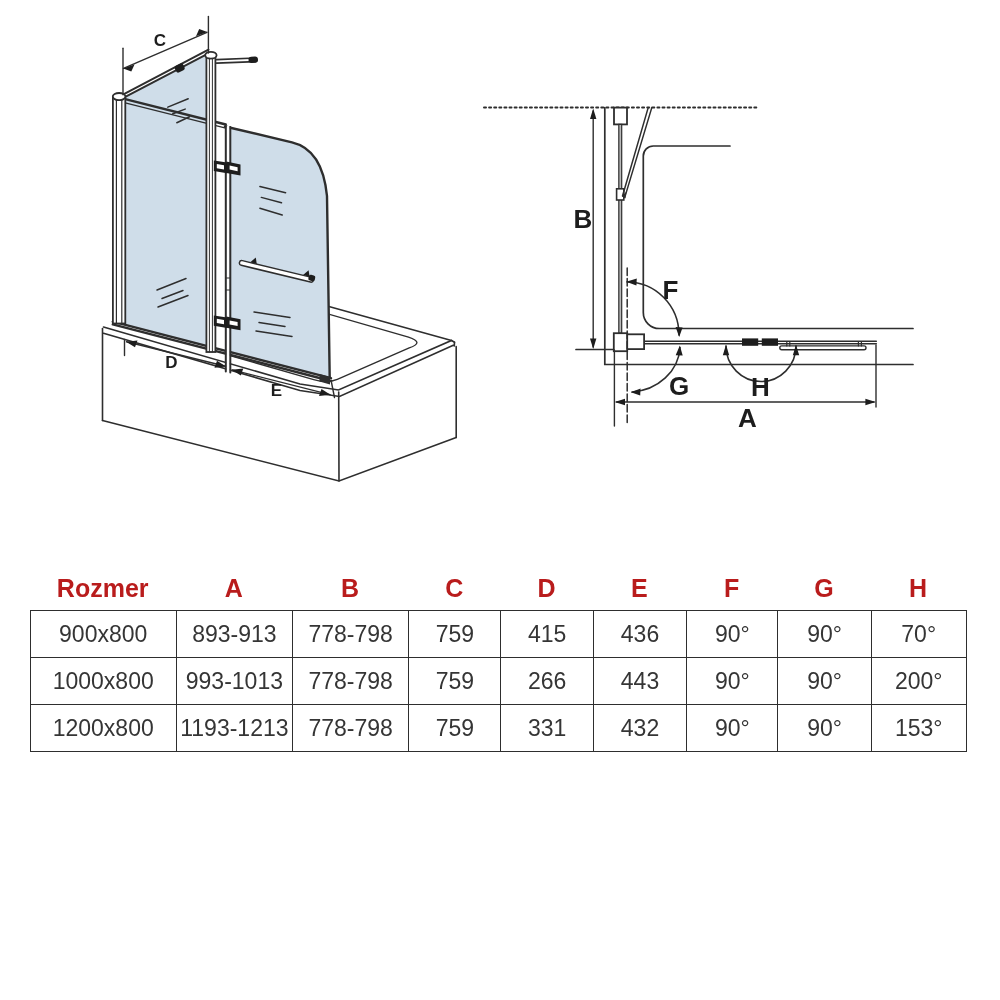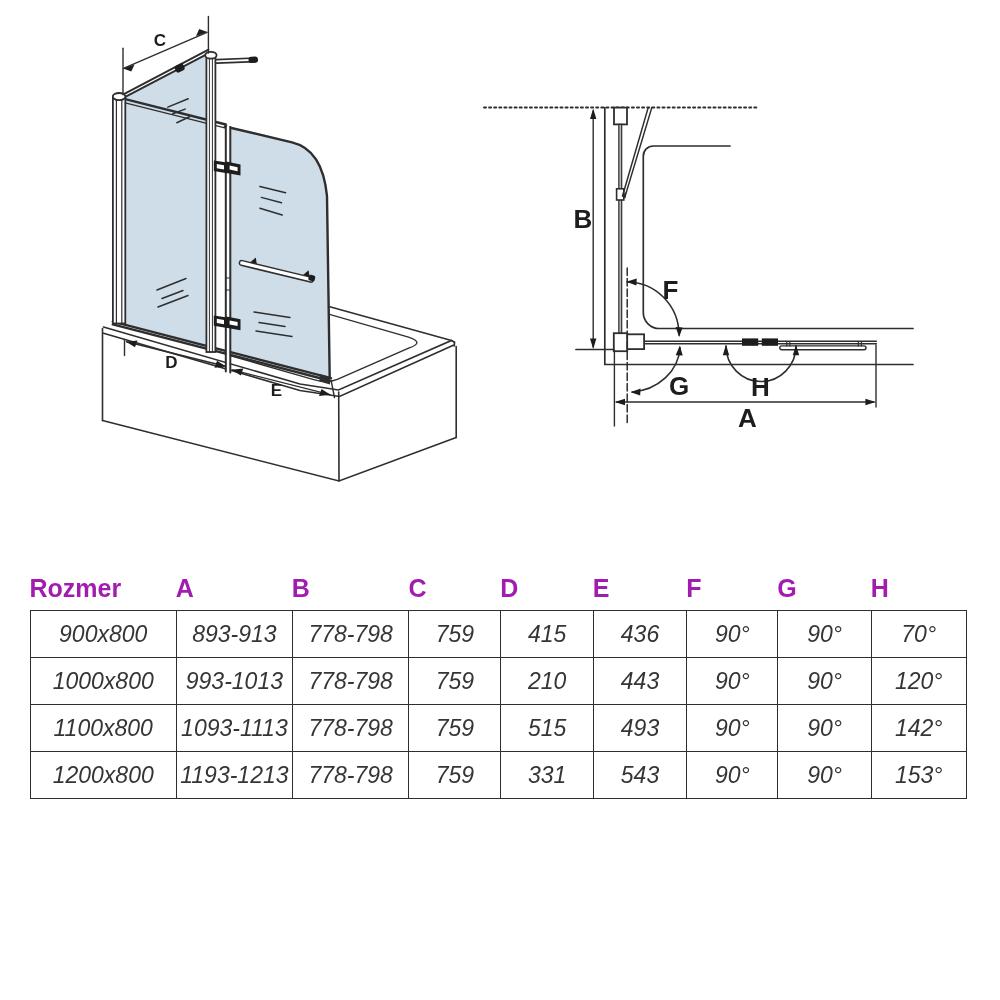--- a/index.html
+++ b/index.html
@@ -1,22 +1,22 @@
 <!DOCTYPE html>
 <html><head>
 <meta charset="utf-8">
 <style>
   html,body{margin:0;padding:0;background:#ffffff;}
   body{width:1000px;height:1000px;position:relative;font-family:"Liberation Sans",sans-serif;}
   #diag{position:absolute;left:0;top:0;}
   .hdrrow{position:absolute;left:29.5px;top:575px;width:936px;height:26px;display:flex;
-    font-weight:bold;font-size:25px;color:#a21caf;text-align:left;line-height:26px;}
+    font-weight:bold;font-size:25px;color:#b91c1c;text-align:center;line-height:26px;}
   table.dim{position:absolute;left:29.5px;top:610px;border-collapse:collapse;table-layout:fixed;
     font-size:23px;color:#353535;text-align:center;}
-  table.dim td{border:1.7px solid #2e2e2e;padding:0;height:46.1px;font-style:italic;}
+  table.dim td{border:1.7px solid #2e2e2e;padding:0;height:46.1px;}
 </style>
 </head>
 <body>
 <svg id="diag" width="1000" height="1000" viewBox="0 0 1000 1000" fill="none" stroke-linecap="round">
 <defs>
 </defs>
 
 <g stroke="#2e2e2e">
 
   <g stroke-width="1.6" fill="none">
@@ -235,42 +235,31 @@
         <td>436</td>
         <td>90°</td>
         <td>90°</td>
         <td>70°</td>
       </tr>
  <tr>
         <td>1000x800</td>
         <td>993-1013</td>
         <td>778-798</td>
         <td>759</td>
-        <td>210</td>
+        <td>266</td>
         <td>443</td>
         <td>90°</td>
         <td>90°</td>
-        <td>120°</td>
-      </tr>
- <tr>
-        <td>1100x800</td>
-        <td>1093-1113</td>
-        <td>778-798</td>
-        <td>759</td>
-        <td>515</td>
-        <td>493</td>
-        <td>90°</td>
-        <td>90°</td>
-        <td>142°</td>
+        <td>200°</td>
       </tr>
  <tr>
         <td>1200x800</td>
         <td>1193-1213</td>
         <td>778-798</td>
         <td>759</td>
         <td>331</td>
-        <td>543</td>
+        <td>432</td>
         <td>90°</td>
         <td>90°</td>
         <td>153°</td>
       </tr>
 </tbody>
   </table>
 
 </body></html>

